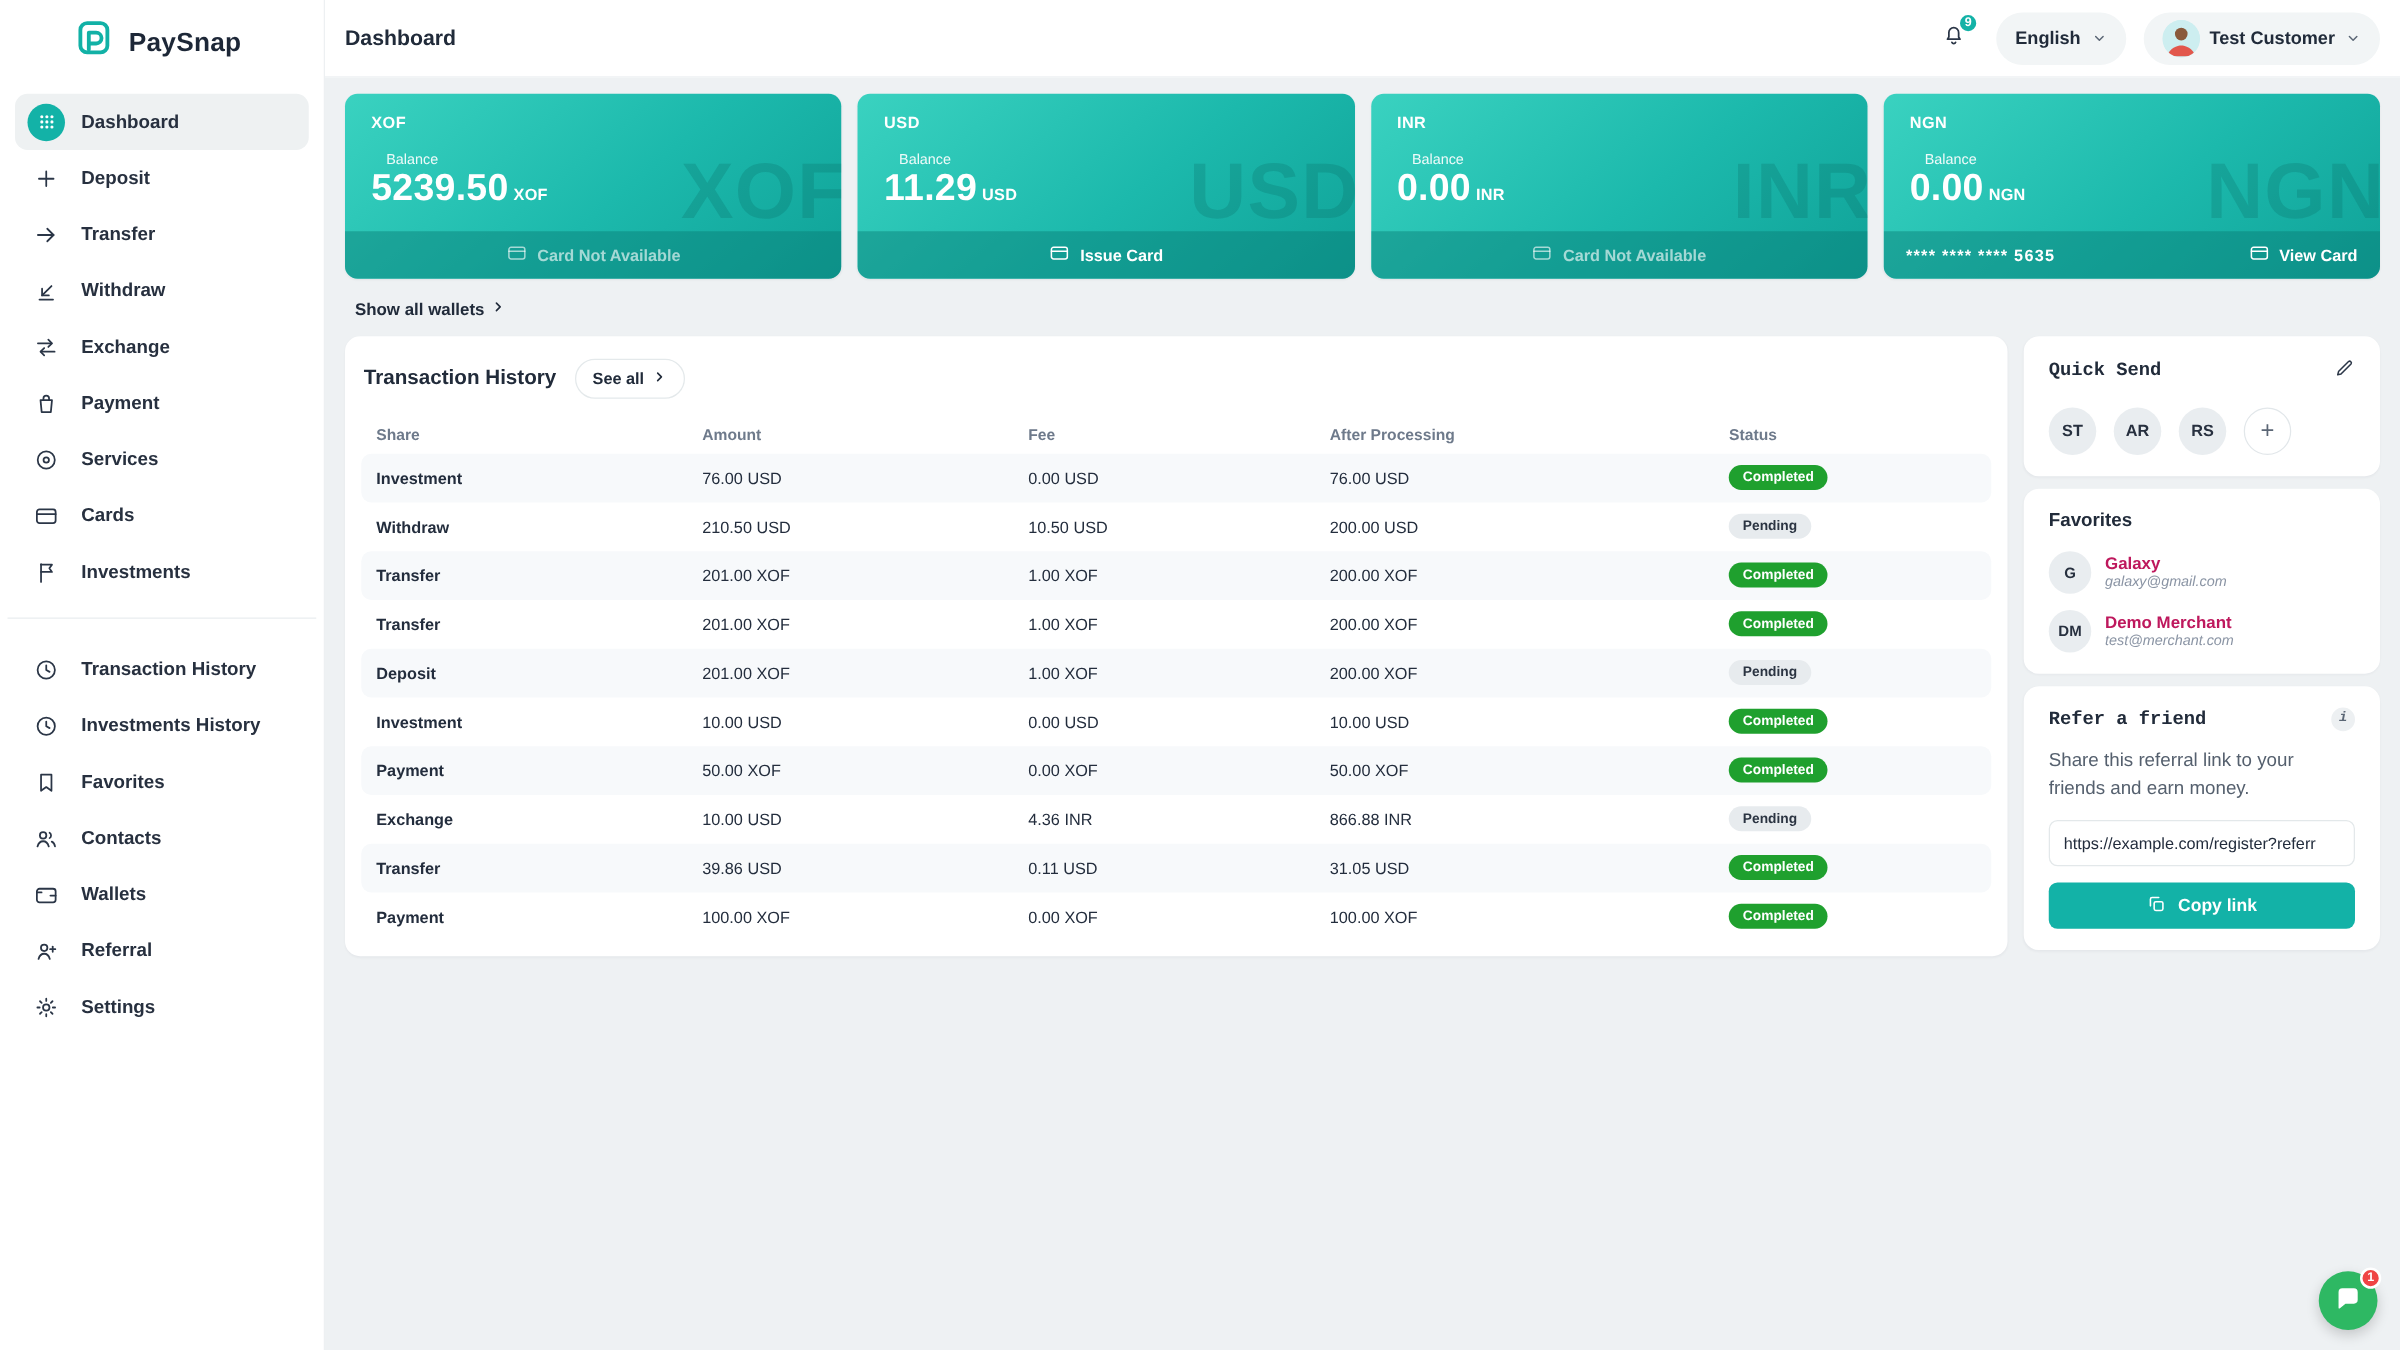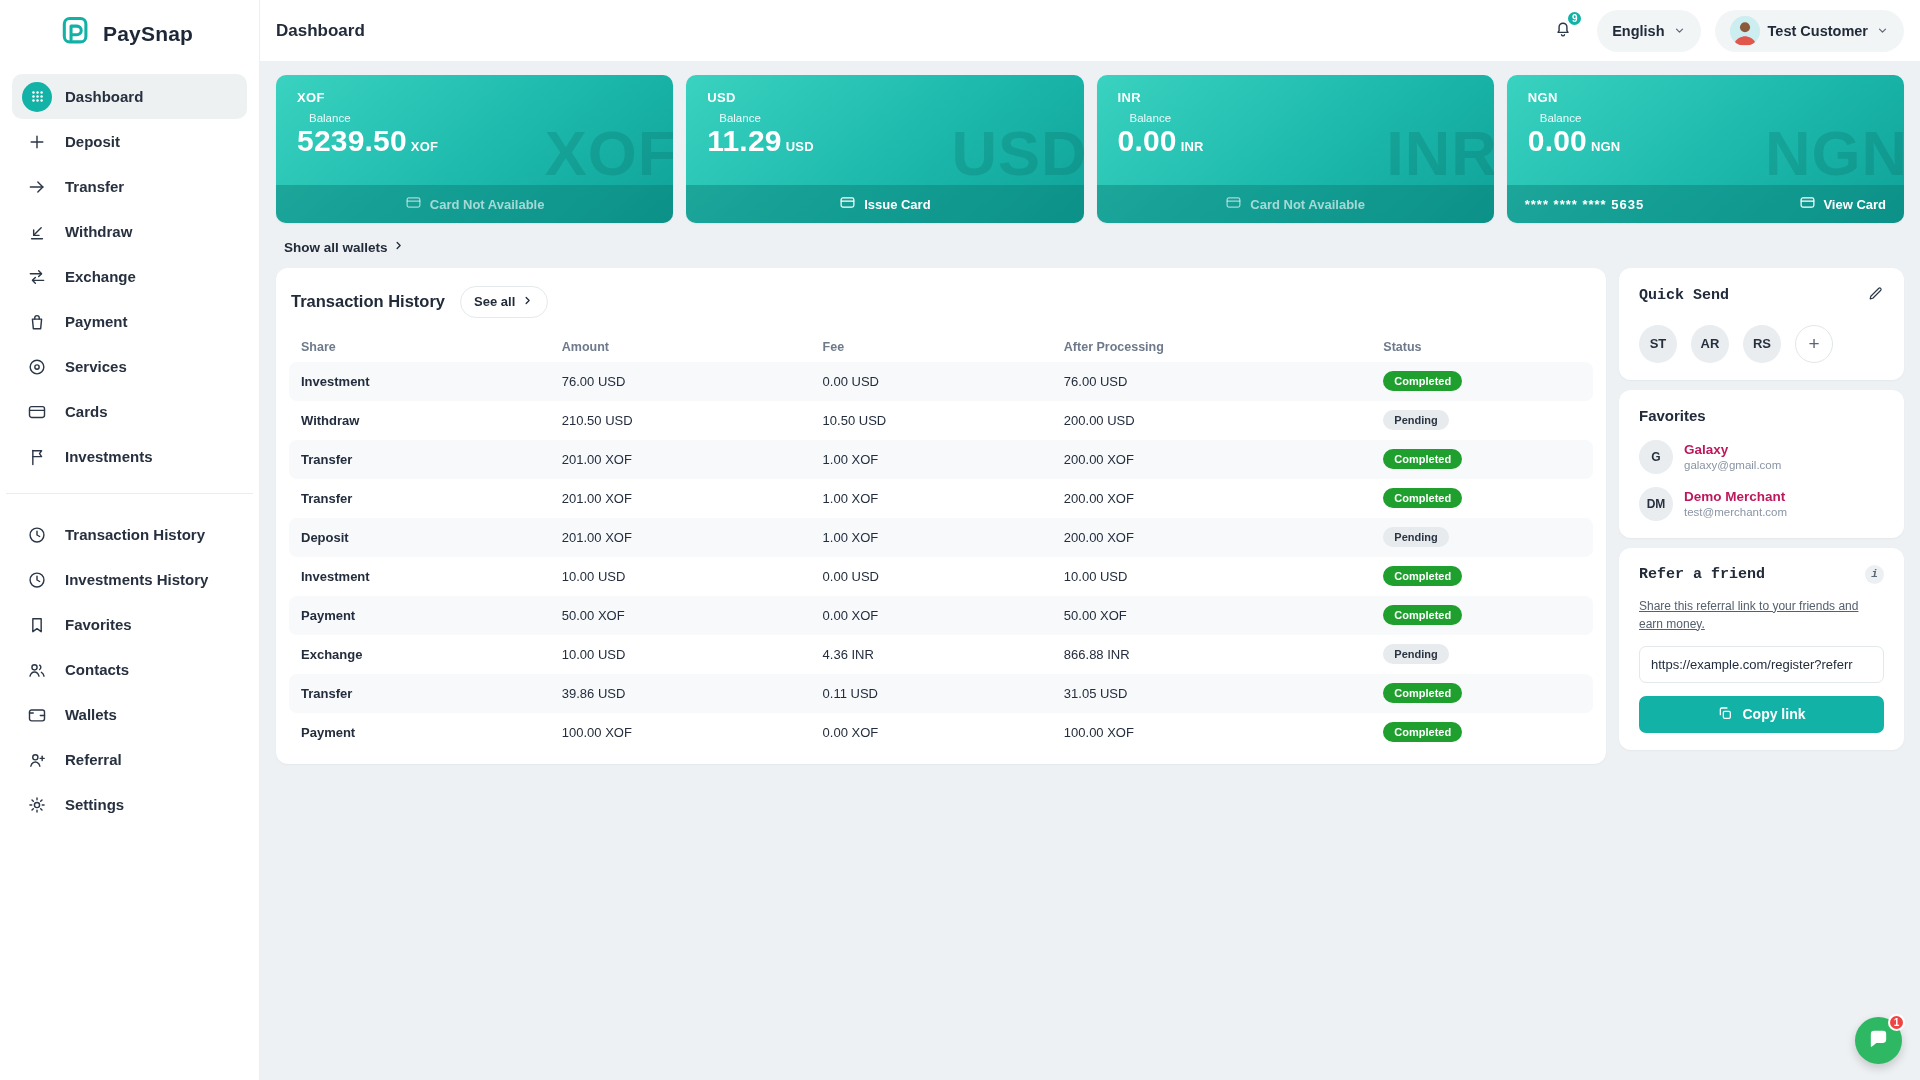--- a/index.html
+++ b/index.html
@@ -29,21 +29,21 @@
   .avatar { width:30px; height:30px; border-radius:50%; overflow:hidden; background:#cdeef0; flex:0 0 30px; }
 
   
   .content { position:absolute; left:260px; top:62px; right:0; bottom:0; padding:13px 16px; overflow:hidden; }
 
   .cards-row { display:flex; gap:13px; }
   .wallet-card { flex:1; height:148px; border-radius:10px; position:relative; overflow:hidden; color:#fff; cursor:pointer;
                  background:linear-gradient(140deg,#3ad2c0 0%, #1cb9ac 55%, #10a298 100%); box-shadow:0 1px 2px rgba(16,24,40,.06); }
   .wallet-body { padding:15px 21px 0 21px; position:relative; z-index:1; }
   .wallet-cur { font-size:13px; font-weight:700; letter-spacing:.4px; }
-  .wallet-balance-label { font-size:11.5px; margin-top:7px; opacity:.92;padding-left:12px; }
+  .wallet-balance-label { font-size:11.5px; margin-top:17px; opacity:.92;padding-left:12px; }
   .wallet-amount { font-size:30px; font-weight:800; line-height:1.15; letter-spacing:.2px; }
   .wallet-amount .unit { font-size:13px; font-weight:700; margin-left:4px; }
   .watermark { position:absolute; right:-4px; top:42px; font-size:63px; font-weight:800; color:rgba(6,92,86,0.20); letter-spacing:1px; z-index:0; pointer-events:none; }
   .wallet-footer { position:absolute; left:0; right:0; bottom:0; height:38px; background:rgba(8,124,117,0.45); display:flex; align-items:center; justify-content:center; gap:8px; font-size:13px; font-weight:700; z-index:1; }
   .wallet-footer svg { width:17px; height:17px; }
   .wallet-footer.muted { color:rgba(255,255,255,0.62); }
   .wallet-footer.split { justify-content:space-between; padding:0 18px; }
   .wf-action { display:flex; align-items:center; gap:7px; cursor:pointer; }
   .masked { font-weight:700; letter-spacing:1px; }
 
@@ -77,24 +77,24 @@
   .side-title { font-size:15px; font-weight:700; color:#212b3a; }
   .edit-btn { color:#2b3647; cursor:pointer; display:flex; }
   .qs-avatars { display:flex; align-items:center; gap:14px; margin-top:18px; }
   .qs-avatar { width:38px; height:38px; border-radius:50%; background:#e9edf0; color:#27303f; font-size:13px; font-weight:700; display:flex; align-items:center; justify-content:center; cursor:pointer; }
   .qs-add { width:38px; height:38px; border-radius:50%; background:#fff; border:1px solid #e2e7ea; color:#5b6675; font-size:19px; display:flex; align-items:center; justify-content:center; cursor:pointer; }
 
   .fav-list { margin-top:15px; display:flex; flex-direction:column; gap:13px; }
   .fav-item { display:flex; align-items:center; gap:11px; cursor:pointer; }
   .fav-initial { width:34px; height:34px; border-radius:50%; background:#e9edf0; color:#27303f; font-size:12px; font-weight:700; display:flex; align-items:center; justify-content:center; flex:0 0 34px; }
   .fav-name { font-size:13.5px; font-weight:700; color:#be185d; line-height:1.25; }
-  .fav-email { font-size:11.5px; color:#8a94a4; }
+  .fav-email { font-size:11.5px; color:#8a94a4;font-style:italic; }
 
   .info-chip { width:19px; height:19px; border-radius:50%; background:#edf0f2; color:#5b6675; font-size:11px; font-weight:700; font-style:italic; display:flex; align-items:center; justify-content:center; cursor:pointer; }
-  .ref-desc { font-size:12px; color:#55606e; line-height:1.5; margin-top:13px;text-decoration:underline; }
+  .ref-desc { font-size:15px; color:#55606e; line-height:1.5; margin-top:13px; }
   .ref-input { width:100%; height:37px; border:1px solid #e3e8ea; border-radius:7px; padding:0 11px; font-size:13px; color:#232d3d; margin-top:13px; font-family:"Liberation Sans",sans-serif; outline:none; }
   .copy-btn { width:100%; height:37px; margin-top:13px; background:#13b2a7; border:none; border-radius:7px; color:#fff; font-size:14px; font-weight:700; display:flex; align-items:center; justify-content:center; gap:9px; cursor:pointer; font-family:"Liberation Sans",sans-serif; }
   .copy-btn svg { width:16px; height:16px; }
 
   
   .chat-fab { position:absolute; right:18px; bottom:16px; width:47px; height:47px; border-radius:50%; background:#2eb863; display:flex; align-items:center; justify-content:center; cursor:pointer; box-shadow:0 4px 10px rgba(0,0,0,.18); z-index:5; }
   .chat-badge { position:absolute; top:-3px; right:-3px; width:17px; height:17px; border-radius:50%; background:#ef4444; color:#fff; font-size:10px; font-weight:700; display:flex; align-items:center; justify-content:center; border:2px solid #fff; }
 </style>
 </head>
 <body>

